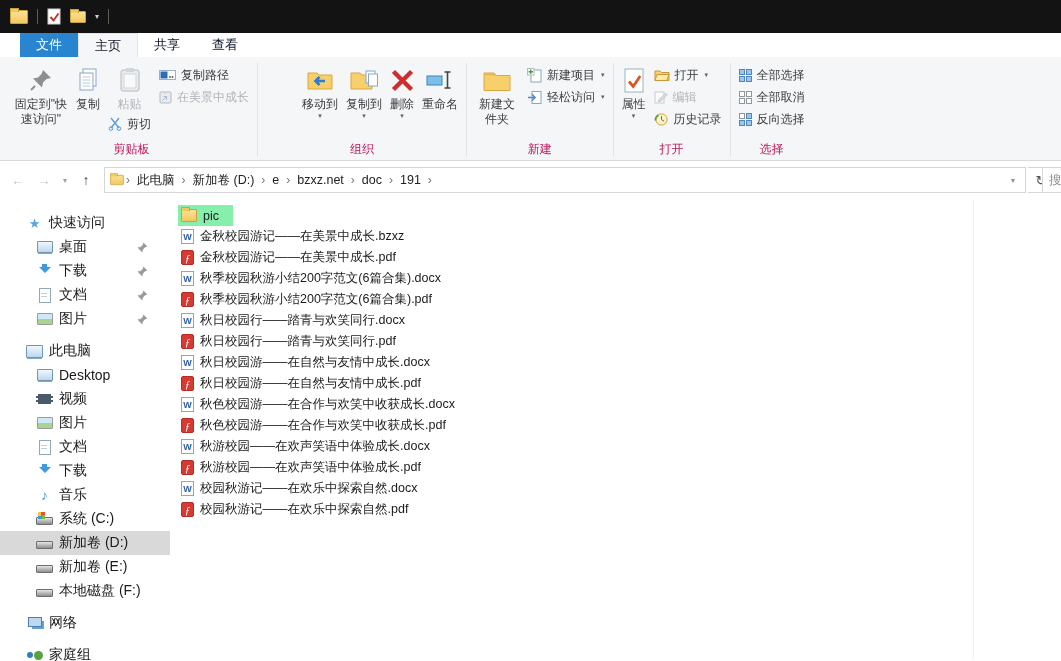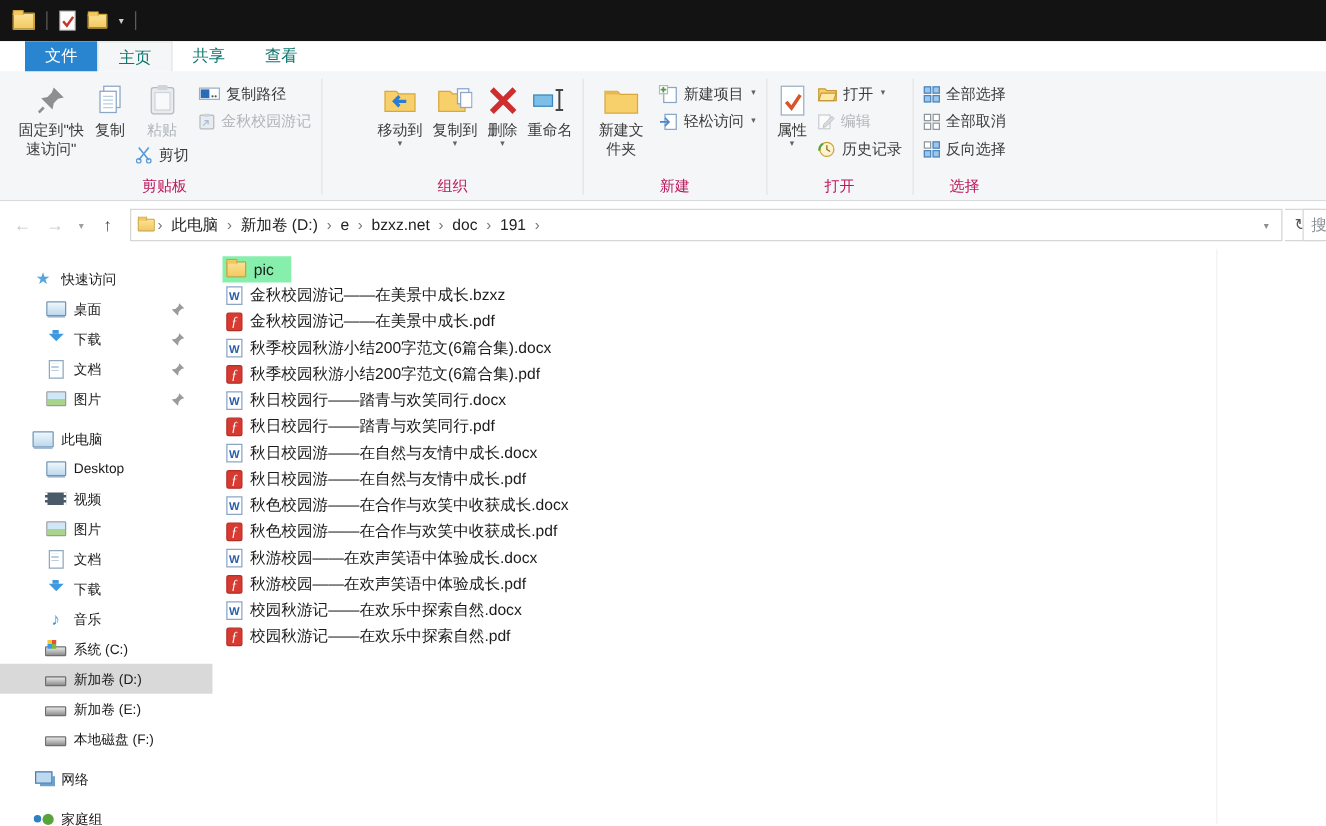--- a/index.html
+++ b/index.html
@@ -12,21 +12,21 @@
   .cfold{position:relative;display:inline-block;width:16px;height:12px;
     background:linear-gradient(#fbe196,#f3c95f);border:1px solid #caa23c;border-radius:1px;}
   .cfold::before{content:"";position:absolute;top:-3px;left:-1px;width:7px;height:3px;
     background:#f3c95f;border:1px solid #caa23c;border-bottom:none;border-radius:1px 1px 0 0;}
   .cfold.big{width:18px;height:14px;}
   .tb-chev{color:#cfcfcf;font-size:8px;line-height:8px;}
 
   
   .tabstrip{height:24px;background:#fff;display:flex;align-items:stretch;padding-left:20px;}
   .tab-file{background:#2a85d0;color:#fff;padding:0 16px;font-size:13px;display:flex;align-items:center;}
-  .tab{padding:0 16px;font-size:13px;color:#0f766e;display:flex;align-items:center;}
+  .tab{padding:0 16px;font-size:13px;color:#0f172a;display:flex;align-items:center;}
   .tab.active{background:#f5f6f7;border:1px solid #e4e5e6;border-bottom:none;}
 
   
   .ribbon{height:104px;background:#f5f6f7;border-bottom:1px solid #d9dadb;display:flex;padding:2px 4px 0 6px;}
   .rgroup{display:flex;flex-direction:column;}
   .rbody{flex:1;display:flex;align-items:flex-start;padding:2px 4px 0;}
   .rlabel{height:20px;text-align:center;color:#be185d;font-size:12px;line-height:18px;}
   .rsep{width:1px;background:#e2e3e5;margin:4px 0;}
   .bigbtn{display:flex;flex-direction:column;align-items:center;padding:3px 4px 1px;gap:1px;}
   .bicon{height:32px;display:flex;align-items:center;justify-content:center;}
@@ -51,21 +51,21 @@
   .searchbox{position:absolute;left:1042px;top:6px;width:130px;height:26px;border:1px solid #d6d6d6;background:#fff;
     display:flex;align-items:center;padding-left:6px;color:#8a8f94;font-size:12.5px;}
 
   
   .content{position:relative;height:460px;display:flex;background:#fff;}
   .vline{position:absolute;left:973px;top:0;bottom:0;width:1px;background:#f1f1f1;}
 
   
   .sidebar{width:170px;padding-top:12px;flex:none;}
   .sb-section{margin-bottom:8px;}
-  .sb-row{height:24px;display:flex;align-items:center;font-size:11px;color:#1a1a1a;padding-left:26px;position:relative;}
+  .sb-row{height:24px;display:flex;align-items:center;font-size:14px;color:#1a1a1a;padding-left:26px;position:relative;}
   .sb-row.child{padding-left:36px;}
   .sb-row.sel{background:#d9d9d9;}
   .sb-label{white-space:nowrap;}
   .pin{position:absolute;right:22px;top:7px;}
   .si{width:17px;height:15px;display:inline-flex;align-items:center;justify-content:center;margin-right:6px;flex:none;position:relative;}
   .si-star::before{content:"★";color:#55a6dc;font-size:13px;}
   .si-desktop::before,.si-thispc::before{content:"";width:14px;height:10px;border:1px solid #6f94b8;
     background:linear-gradient(#f0f7fc,#bcd8ee);border-radius:1px;box-shadow:0 2px 0 -1px #88a8c8;}
   .si-thispc::before{width:16px;height:11px;}
   .si-download{flex-direction:column;}
@@ -189,21 +189,21 @@
             <span>复制路径</span>
           </div>
           <div class="smallbtn disabled">
             <span>
                 <svg width="13" height="14" viewBox="0 0 13 14">
                   <rect x="1" y="2" width="11" height="11" rx="1" fill="#e9ecef" stroke="#b4bac0"></rect>
                   <rect x="4.5" y="1" width="4" height="2.5" fill="#cfd5da"></rect>
                   <path d="M3.5 10.5 l4 -4 m0 3 v-3 h-3" stroke="#a7bdd4" fill="none"></path>
                 </svg>
               </span>
-            <span>金秋校园游记</span>
+            <span>在美景中成长</span>
           </div>
         </div>
       </div>
       <div class="rlabel">剪贴板</div>
     </div>
     <div class="rsep"></div>
 
     <div class="rgroup">
       <div class="rbody" style="padding-left:40px">
         <div class="bigbtn">

